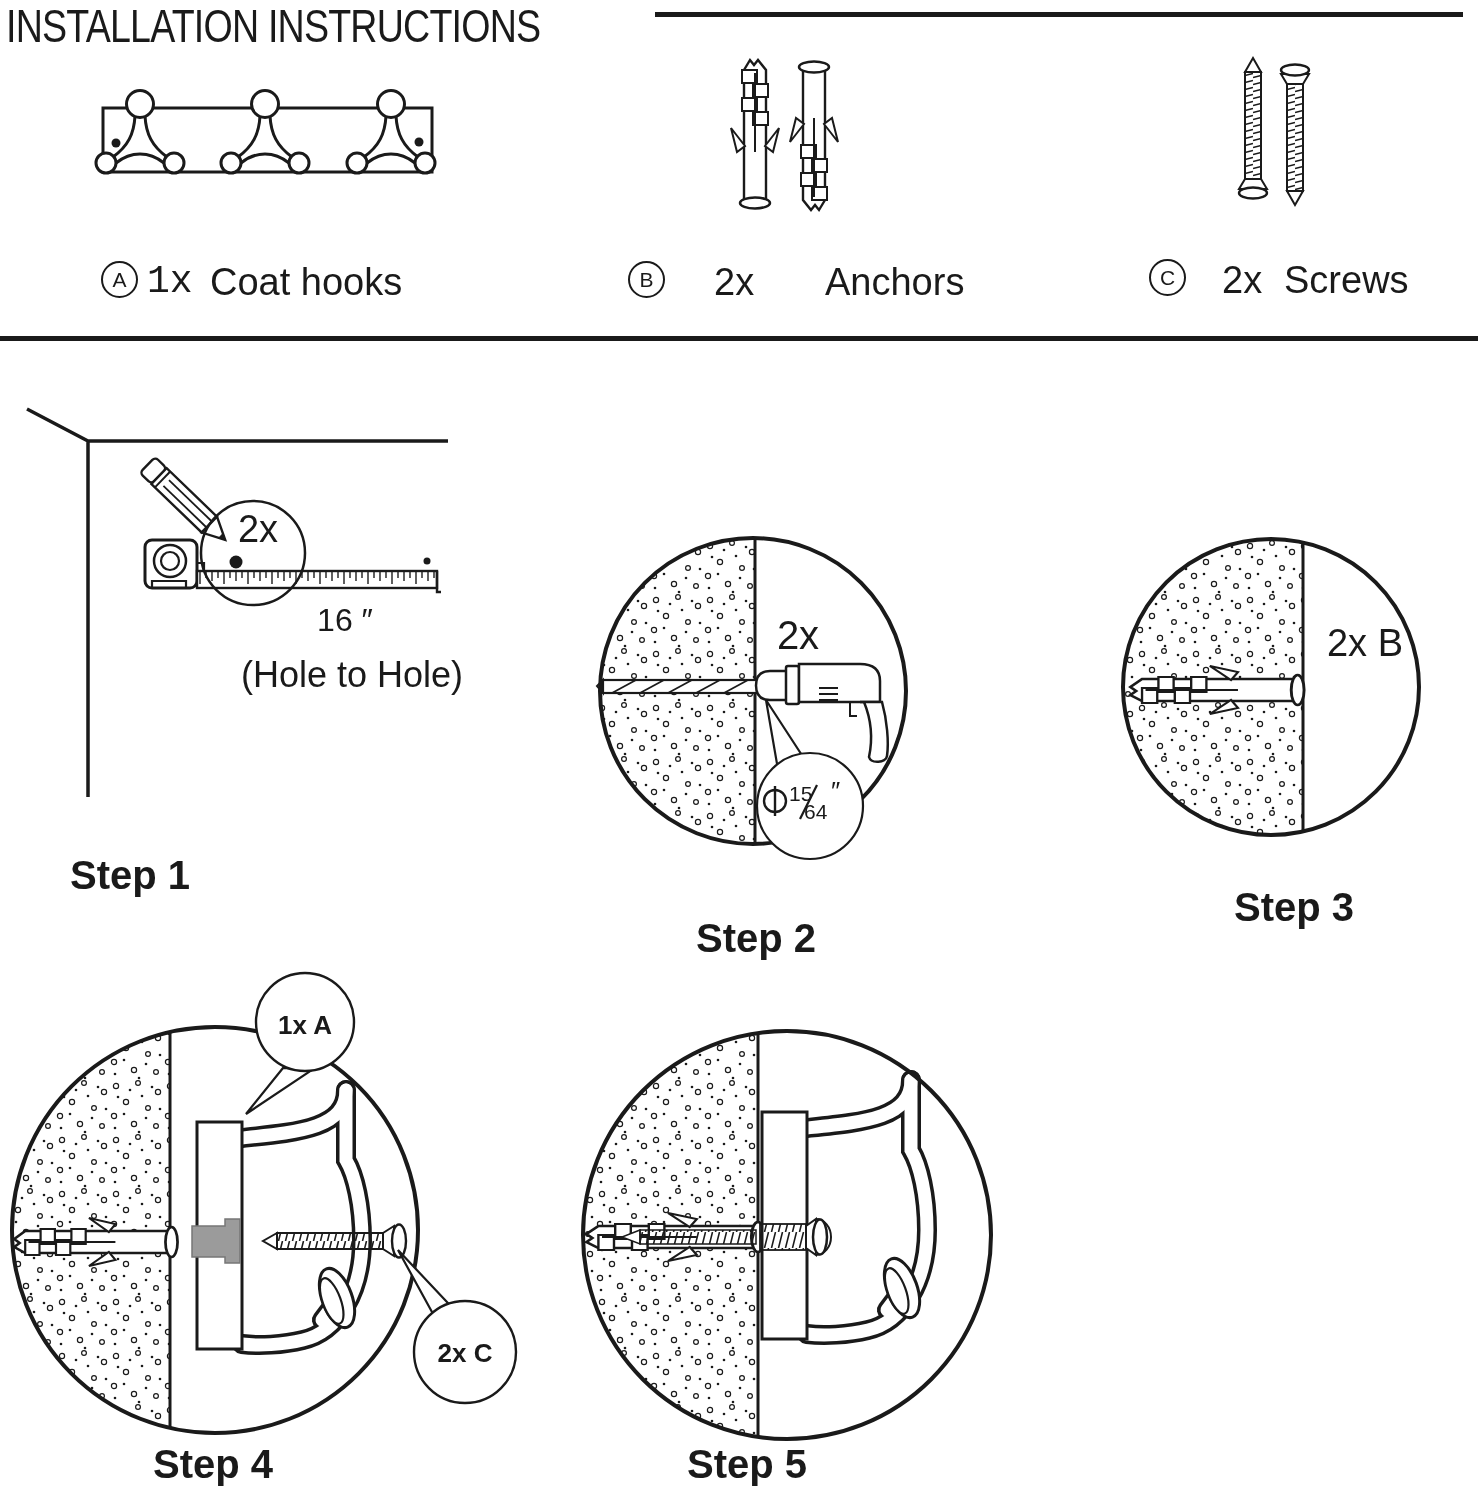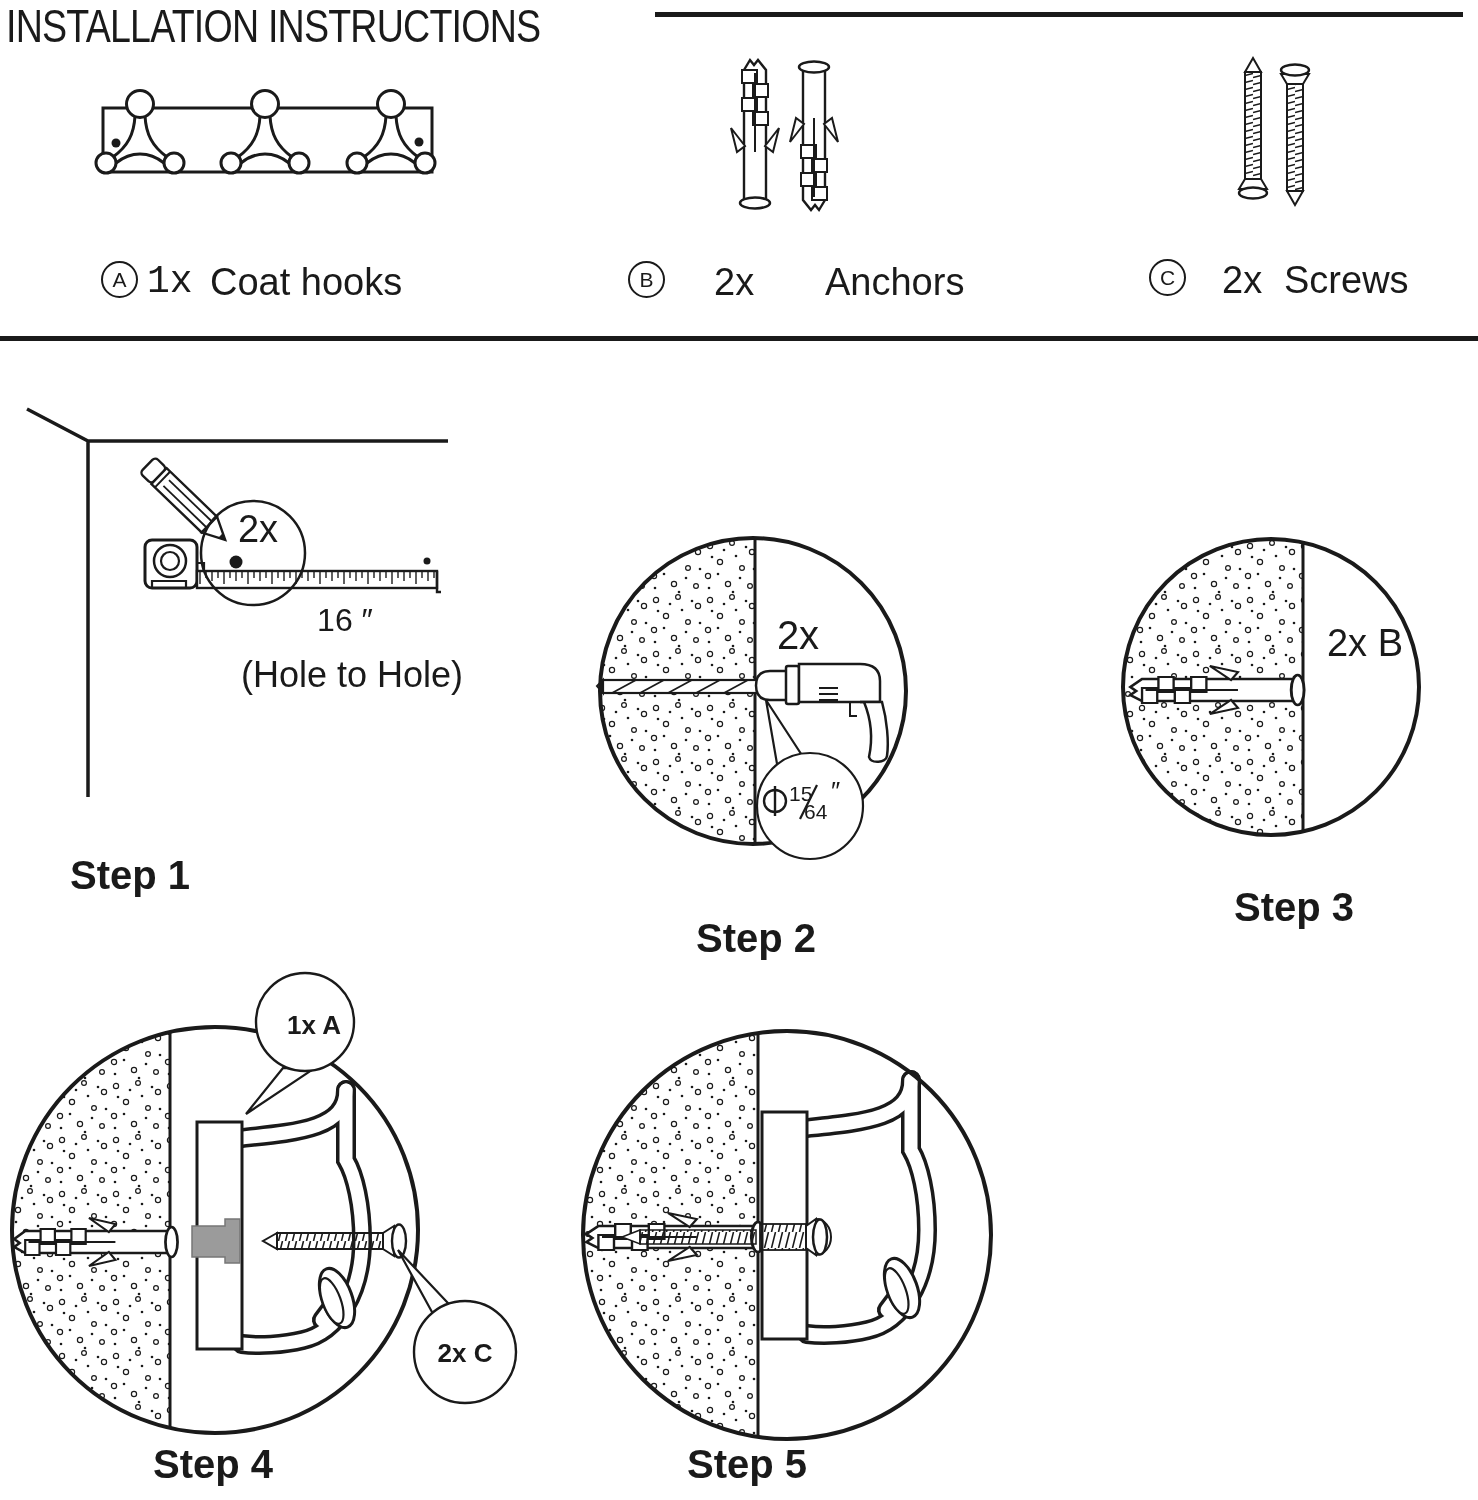--- a/index.html
+++ b/index.html
@@ -318,19 +318,19 @@
 
 <div class="t c ann40" style="left:798px; top:615px;">2x</div>
 <div class="t fr" style="left:789px; top:783px;">15</div>
 <div class="t fr" style="left:804px; top:801px;">64</div>
 <div class="t" style="left:831px; top:778px; font-size:26px;">″</div>
 <div class="t c steplabel" style="left:756px; top:886px;margin-top:32px;">Step 2</div>
 
 <div class="t c ann38" style="left:1365px; top:624px;text-align:right;">2x B</div>
 <div class="t c steplabel" style="left:1294px; top:887px;">Step 3</div>
 
-<div class="t c bub" style="left:314px; top:1012px;text-align:right;">1x A</div>
+<div class="t c bub" style="left:305px; top:1012px;text-align:right;">1x A</div>
 <div class="t c bub" style="left:465px; top:1340px;">2x C</div>
 <div class="t c steplabel" style="left:213px; top:1444px;">Step 4</div>
 
 <div class="t c steplabel" style="left:747px; top:1444px;">Step 5</div>
 
 </div>
 
 </body></html>

